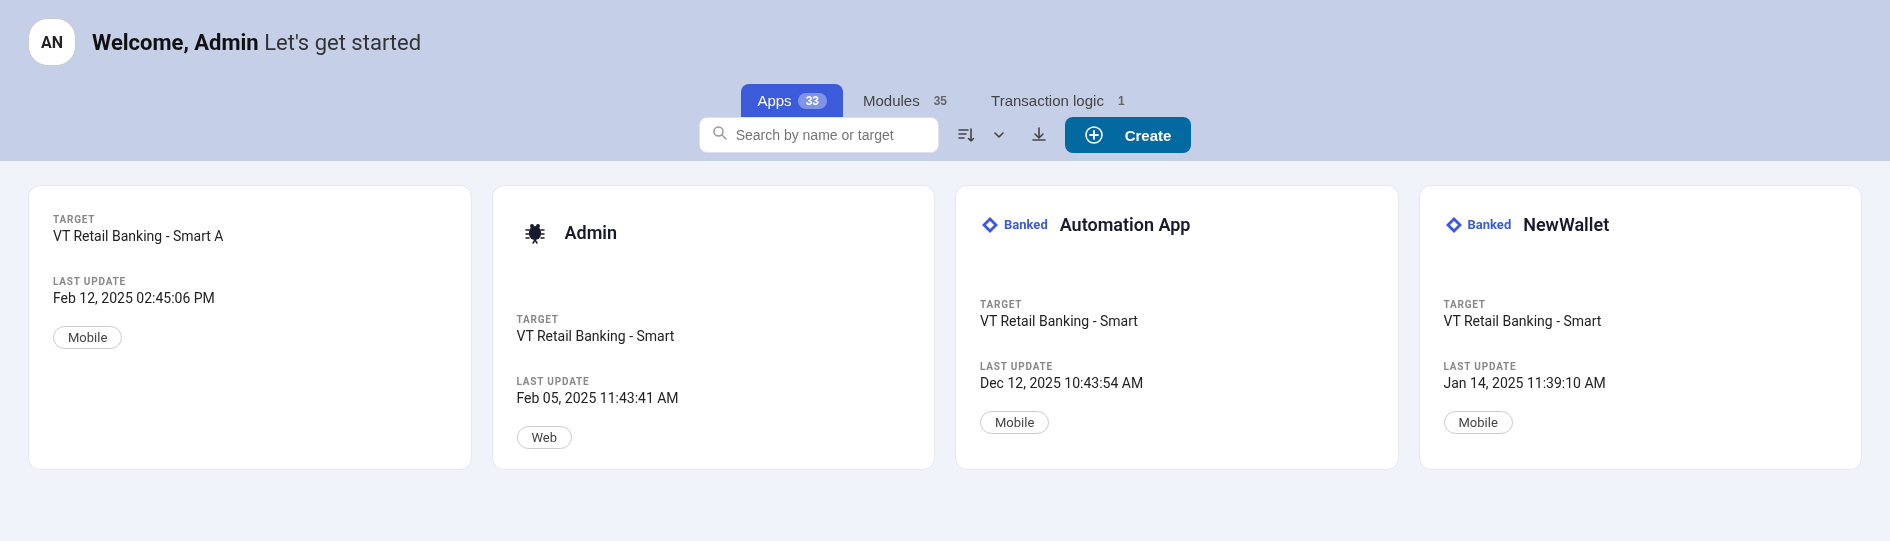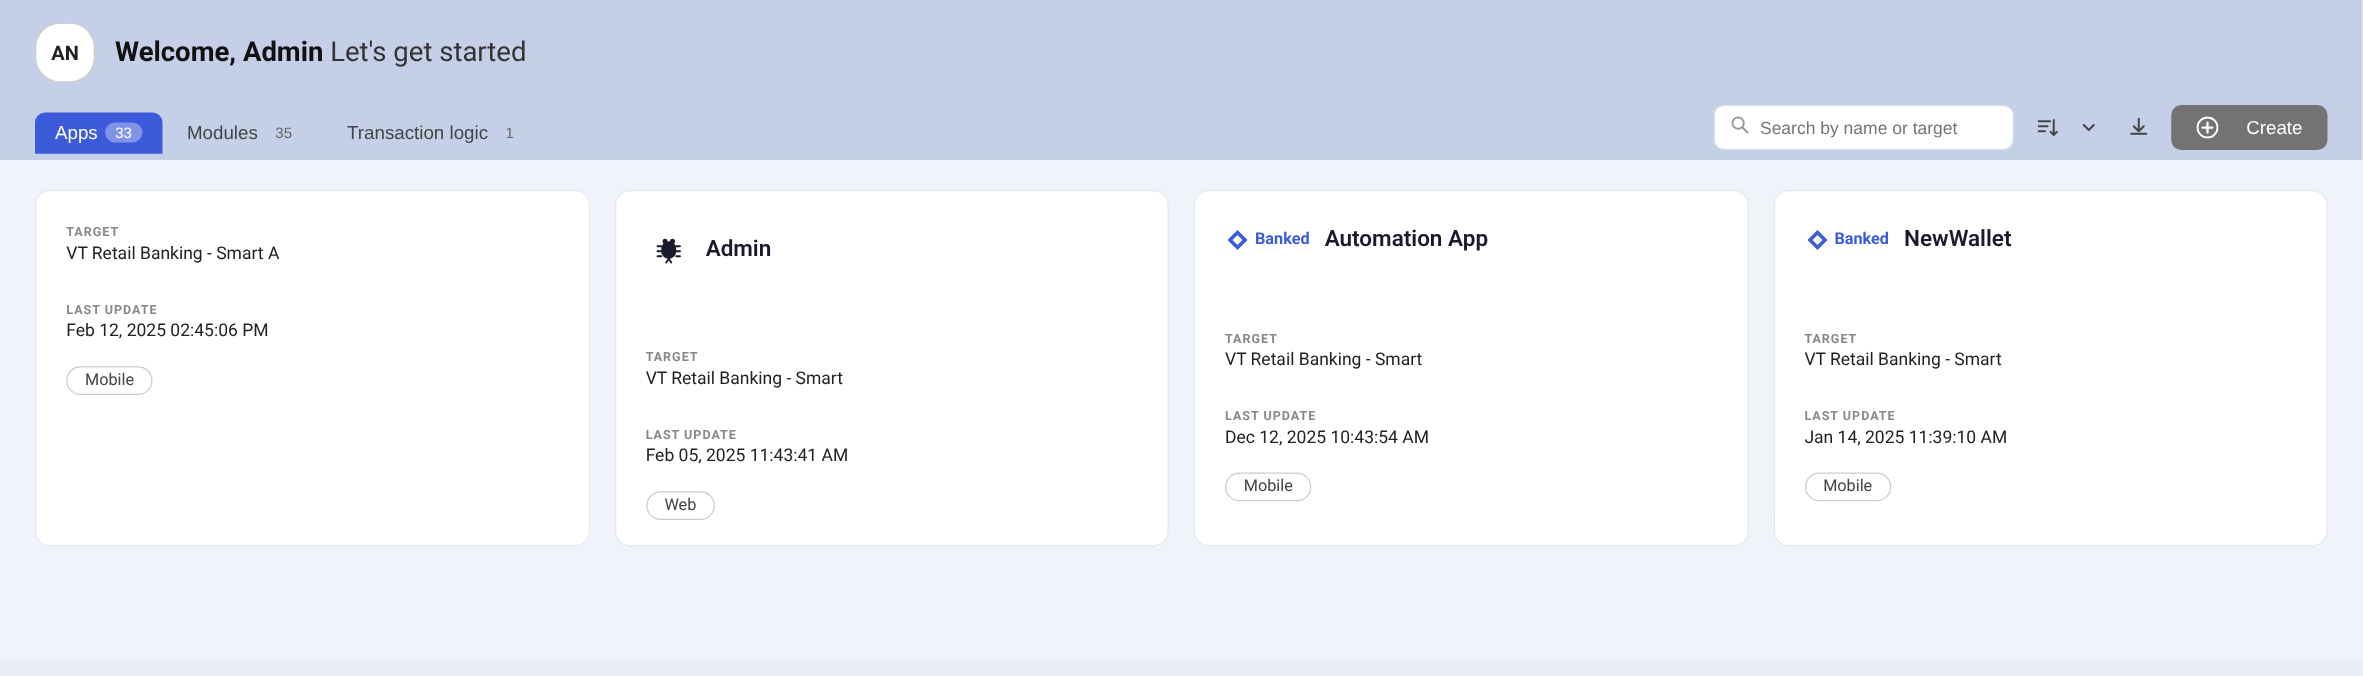--- a/index.html
+++ b/index.html
@@ -53,20 +53,21 @@
       font-weight: 400;
       color: #333;
     }
 
     
     .toolbar-row {
       display: flex;
       align-items: center;
       justify-content: space-between;
       padding-bottom: 0;
+      flex-direction: column;
     }
 
     .tabs {
       display: flex;
       align-items: center;
       gap: 4px;
     }
 
     .tab {
       display: flex;
@@ -86,21 +87,21 @@
     .tab.active {
       background: #3b5bdb;
       color: #fff;
     }
 
     .tab-badge {
       background: rgba(255,255,255,0.3);
       border-radius: 12px;
       padding: 1px 8px;
       font-size: 12px;
-      font-weight: 400;
+      font-weight: 700;
     }
 
     .tab.active .tab-badge {
       background: rgba(255,255,255,0.35);
       color: #fff;
     }
 
     .tab:not(.active) .tab-badge {
       background: transparent;
       color: #666;
@@ -148,27 +149,27 @@
       padding: 6px;
       border-radius: 6px;
       color: #444;
       font-size: 18px;
     }
 
     .create-btn {
       display: flex;
       align-items: center;
       gap: 22px;
-      background: #737373;
+      background: #0369a1;
       color: #fff;
       border: none;
       border-radius: 8px;
       padding: 9px 20px;
       font-size: 15px;
-      font-weight: 400;
+      font-weight: 700;
       cursor: pointer;
       white-space: nowrap;
     }
 
     
     .main {
       background: #f0f3fa;
       padding: 24px 28px;
       min-height: 400px;
     }

